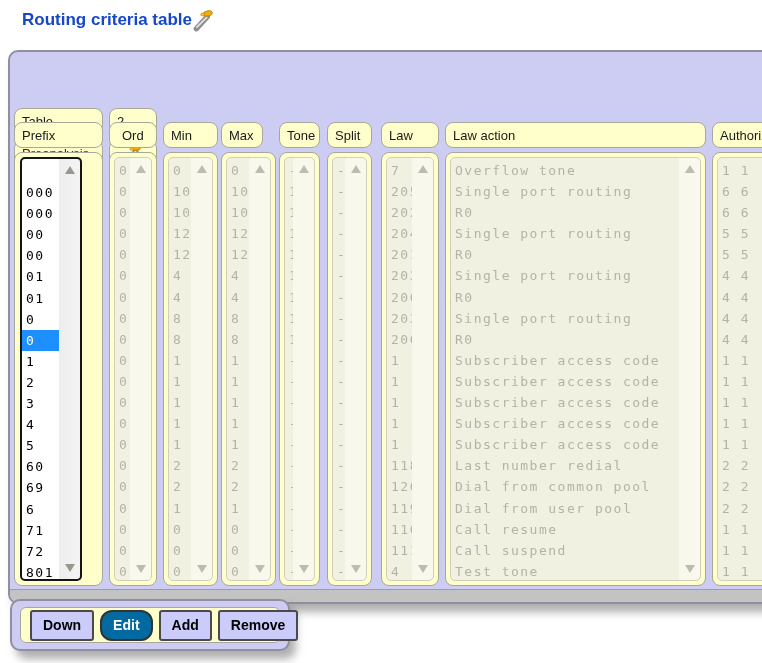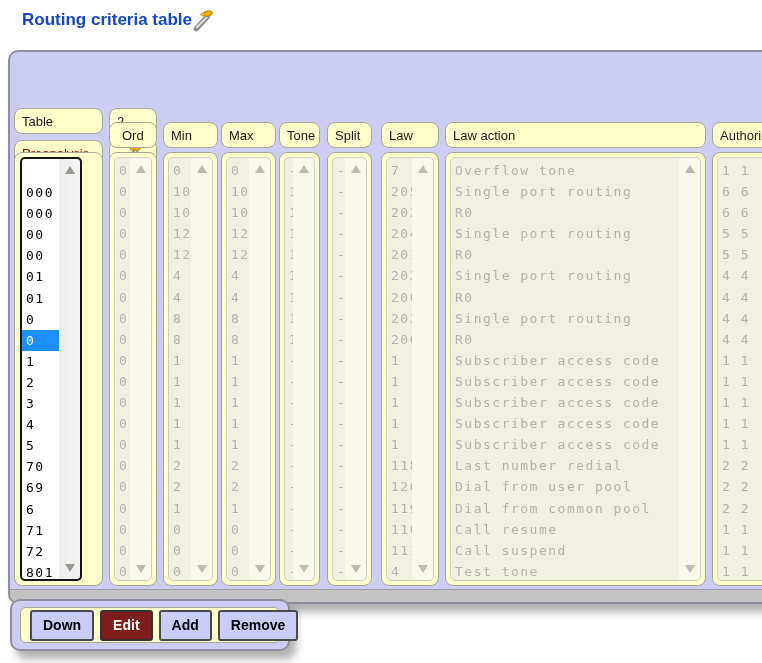--- a/index.html
+++ b/index.html
@@ -76,21 +76,21 @@
   .btn-tray{
     position:absolute;left:8px;top:6px;right:8px;bottom:6px;
     background:#ffffcc;border:1px solid #a8a89a;border-radius:6px;
     display:flex;align-items:center;gap:6px;padding:0 9px;box-sizing:border-box;
   }
   .abtn{
     height:27px;padding:0 11px;background:#ccccfa;border:2px solid #4a4a4a;border-radius:3px;
     font-family:"Liberation Sans",sans-serif;font-size:14px;font-weight:bold;color:#000;
     display:flex;align-items:center;cursor:pointer;
   }
-  .abtn.active{background:#7f1d1d;color:#ffffff;border-color:#333;}
+  .abtn.active{background:#0369a1;color:#ffffff;border-color:#333;border-radius:12px;}
   .wand{flex:0 0 auto;}
 </style>
 </head>
 <body>
 
 <div class="title-row">
   <span>Routing criteria table</span>
   <svg class="wand" width="24" height="24" viewBox="0 0 22 22">
     <line x1="4" y1="19" x2="14" y2="8" stroke="#8f8f8f" stroke-width="5" stroke-linecap="round"></line>
     <line x1="4.5" y1="17.5" x2="13.5" y2="8.5" stroke="#e2e2e2" stroke-width="1.6" stroke-linecap="round"></line>
@@ -106,38 +106,39 @@
     <span class="prelink">Preanalysis</span>
   </div>
   <div class="ybox" id="wandBox">
     <svg class="wand" width="22" height="22" viewBox="0 0 22 22">
       <line x1="4" y1="19" x2="14" y2="8" stroke="#8f8f8f" stroke-width="5" stroke-linecap="round"></line>
       <line x1="4.5" y1="17.5" x2="13.5" y2="8.5" stroke="#e2e2e2" stroke-width="1.6" stroke-linecap="round"></line>
       <ellipse cx="14.5" cy="5" rx="4.2" ry="2.4" fill="#f3ae00" stroke="#b67f00" stroke-width="0.8" transform="rotate(-12 14.5 5)"></ellipse>
       <ellipse cx="9.8" cy="6" rx="1.9" ry="1.3" fill="#f7c63d" stroke="#b67f00" stroke-width="0.6"></ellipse>
     </svg>
   </div>
+  <div class="col-header" style="left: 4px; width: 89px;">Prefix</div>
     <div class="col-frame" style="left: 4px; width: 89px;">
       <div class="listbox enabled">
         <div class="lb-rows">
           <div class="lb-row"></div>
           <div class="lb-row">000</div>
           <div class="lb-row">000</div>
           <div class="lb-row">00</div>
           <div class="lb-row">00</div>
           <div class="lb-row">01</div>
           <div class="lb-row">01</div>
           <div class="lb-row">0</div>
           <div class="lb-row selected">0</div>
           <div class="lb-row">1</div>
           <div class="lb-row">2</div>
           <div class="lb-row">3</div>
           <div class="lb-row">4</div>
           <div class="lb-row">5</div>
-          <div class="lb-row">70</div>
+          <div class="lb-row">60</div>
           <div class="lb-row">69</div>
           <div class="lb-row">6</div>
           <div class="lb-row">71</div>
           <div class="lb-row">72</div>
           <div class="lb-row">801</div>
         </div>
         <div class="arr up"></div>
         <div class="arr down"></div>
       </div>
     </div>
@@ -192,21 +193,21 @@
           <div class="lb-row">2</div>
           <div class="lb-row">1</div>
           <div class="lb-row">0</div>
           <div class="lb-row">0</div>
           <div class="lb-row">0</div>
         </div>
         <div class="arr up"></div>
         <div class="arr down"></div>
       </div>
     </div>
-    <div class="col-header" style="left: 211px; width: 55px;">Max</div>
+    <div class="col-header" style="left: 211px; width: 42px;">Max</div>
     <div class="col-frame" style="left: 211px; width: 55px;">
       <div class="listbox disabled">
         <div class="lb-rows">
           <div class="lb-row">0</div>
           <div class="lb-row">10</div>
           <div class="lb-row">10</div>
           <div class="lb-row">12</div>
           <div class="lb-row">12</div>
           <div class="lb-row">4</div>
           <div class="lb-row">4</div>
@@ -327,22 +328,22 @@
           <div class="lb-row">Single port routing</div>
           <div class="lb-row">R0</div>
           <div class="lb-row">Single port routing</div>
           <div class="lb-row">R0</div>
           <div class="lb-row">Subscriber access code</div>
           <div class="lb-row">Subscriber access code</div>
           <div class="lb-row">Subscriber access code</div>
           <div class="lb-row">Subscriber access code</div>
           <div class="lb-row">Subscriber access code</div>
           <div class="lb-row">Last number redial</div>
+          <div class="lb-row">Dial from common pool</div>
           <div class="lb-row">Dial from user pool</div>
-          <div class="lb-row">Dial from common pool</div>
           <div class="lb-row">Call resume</div>
           <div class="lb-row">Call suspend</div>
           <div class="lb-row">Test tone</div>
         </div>
         <div class="arr up"></div>
         <div class="arr down"></div>
       </div>
     </div>
     <div class="col-header" style="left: 702px; width: 95px;">Authorization</div>
     <div class="col-frame" style="left: 702px; width: 95px;">

